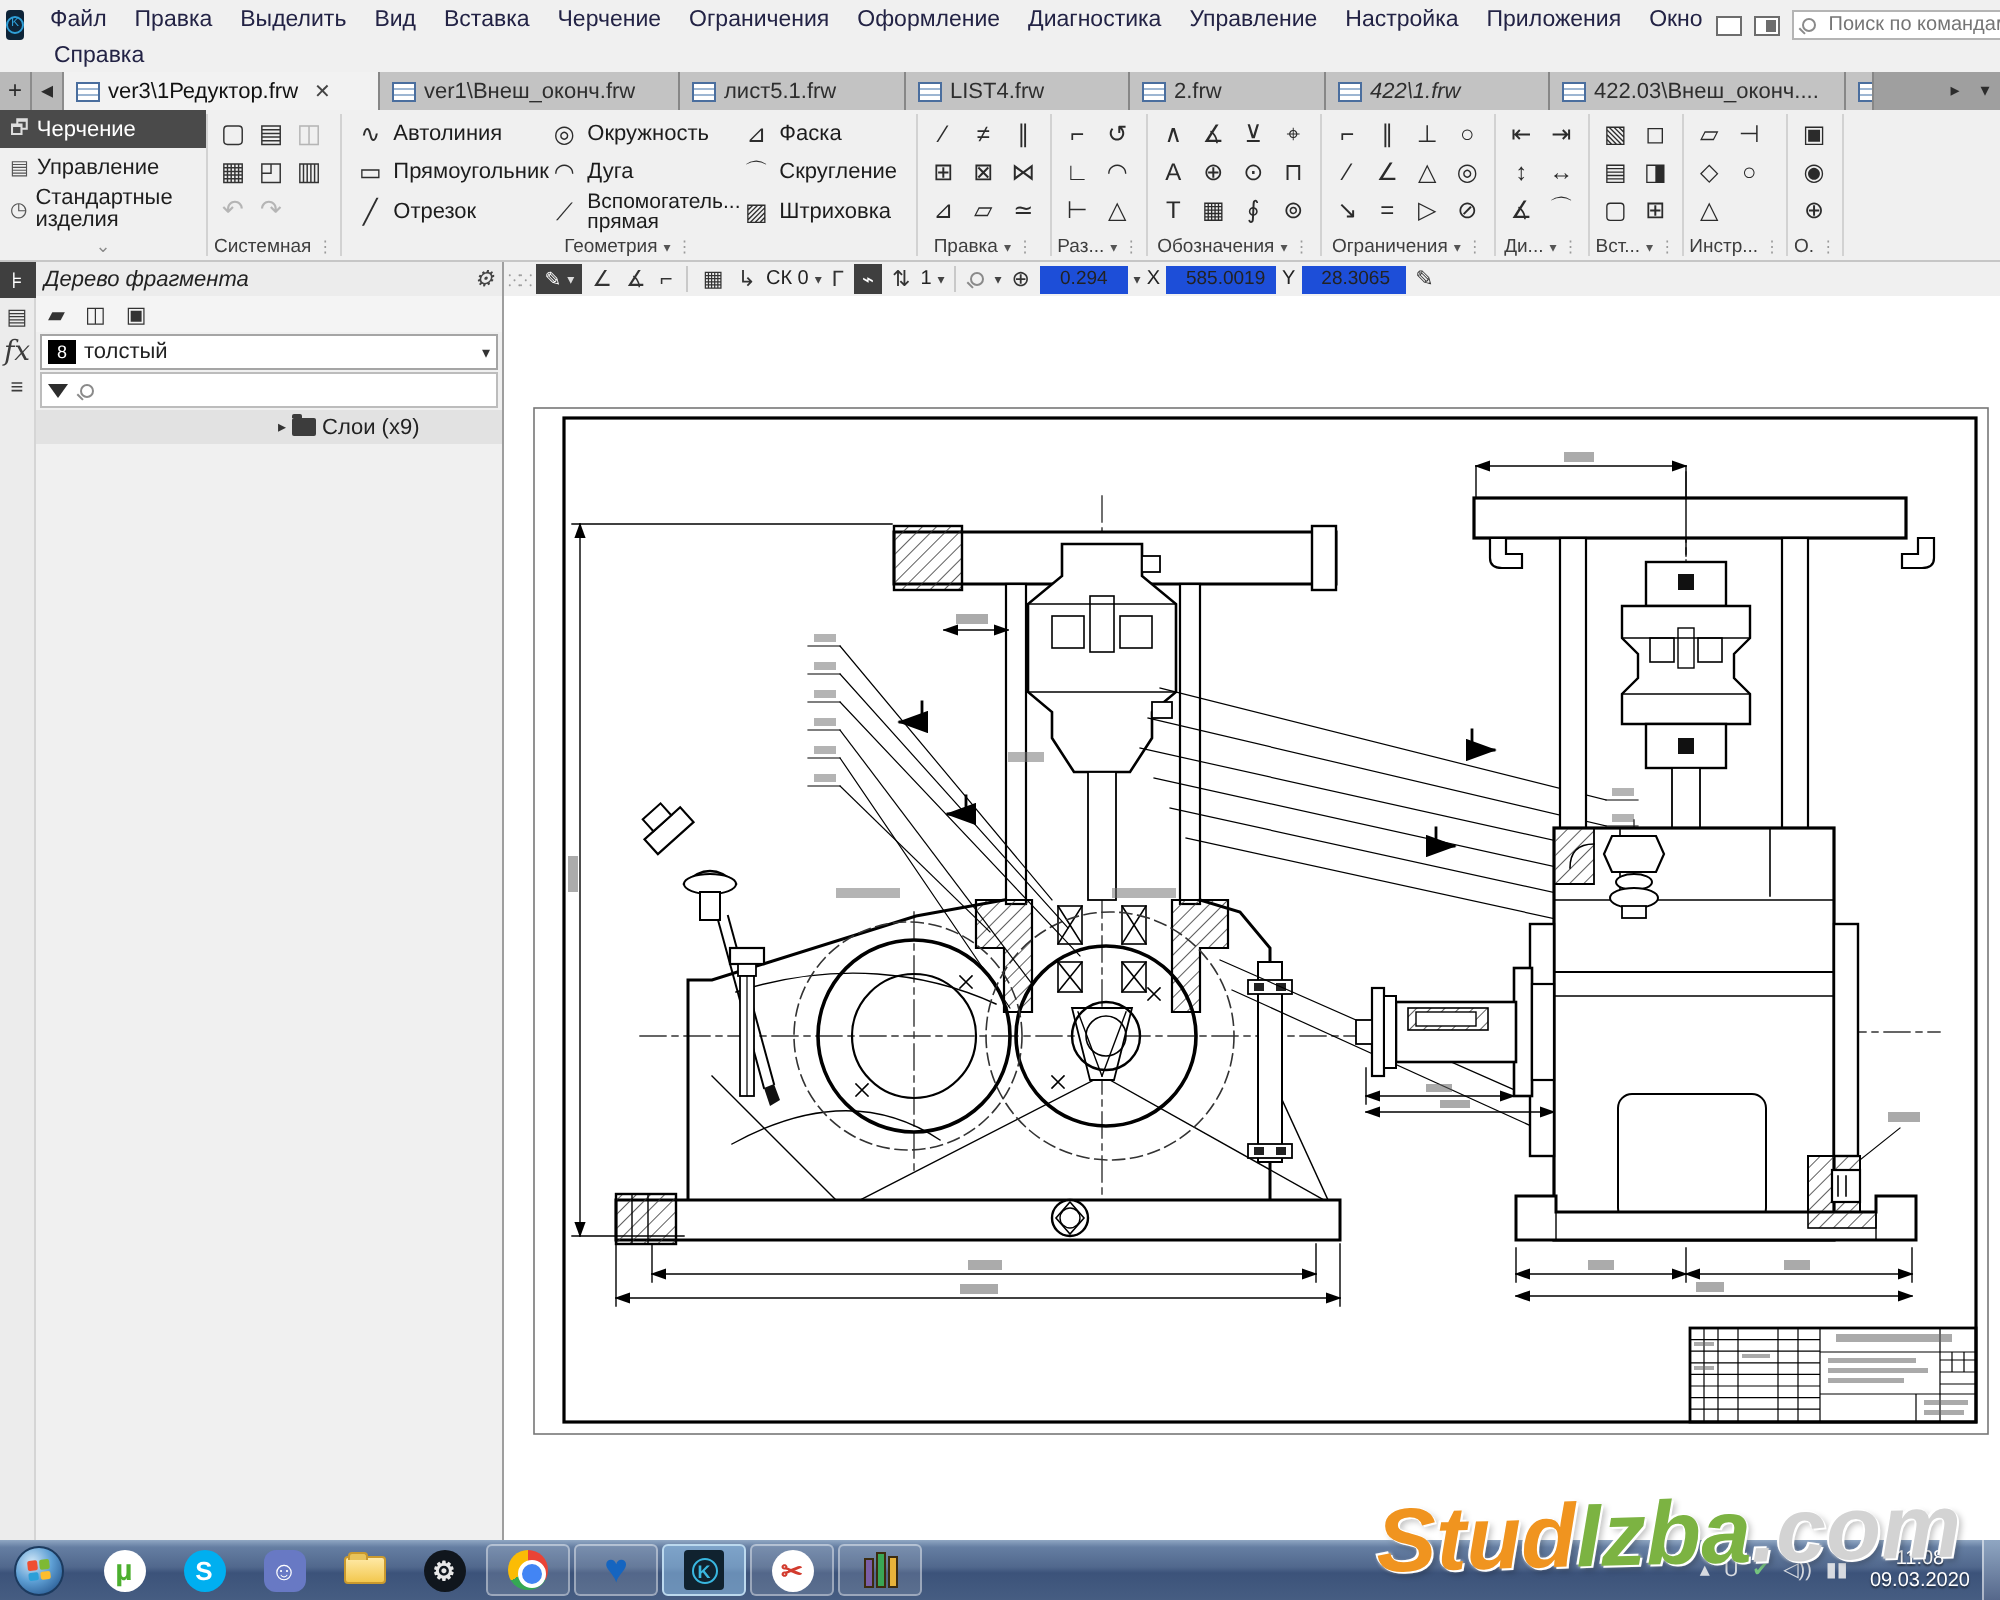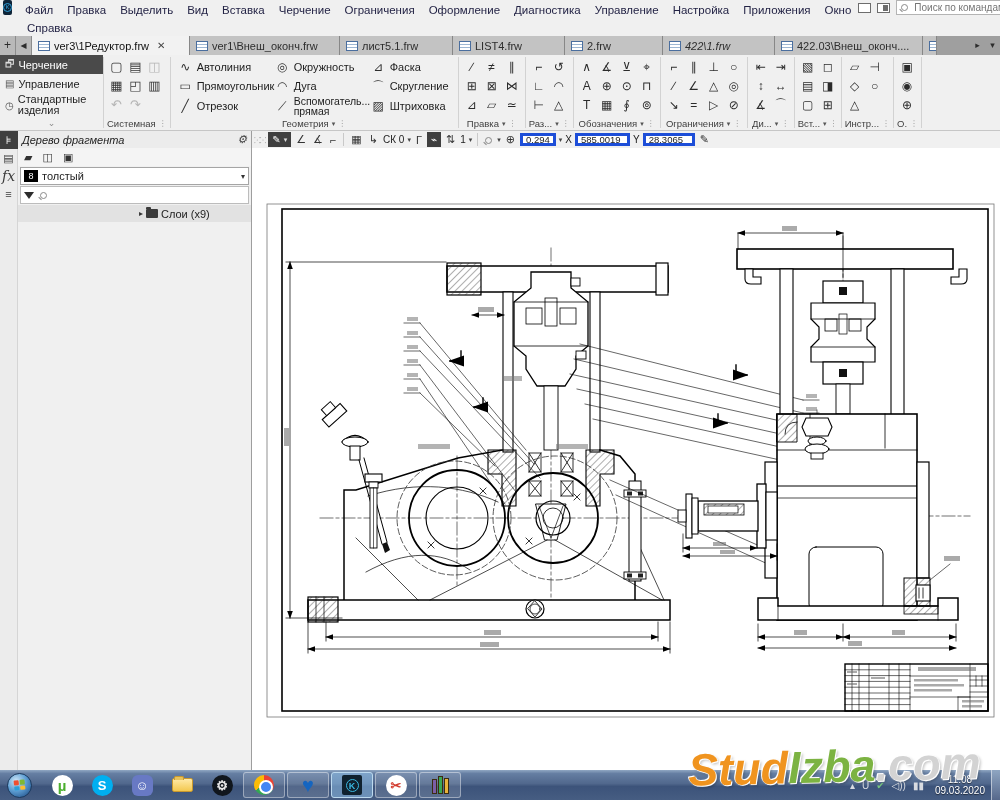--- a/index.html
+++ b/index.html
@@ -1,20 +1,20 @@
 <!DOCTYPE html>
 <html><head>
 <meta charset="utf-8">
 <style>
   html,body{margin:0;padding:0;background:#fff;}
   *{box-sizing:border-box;font-family:"Liberation Sans",sans-serif;}
   .app{position:relative;width:1000px;height:800px;overflow:hidden;background:#f0f0f0;user-select:none;}
 
   
-  .menubar{position:absolute;left:0;top:0;width:917px;height:20px;background:#f0f0f0;display:flex;align-items:flex-start;}
+  .menubar{position:absolute;left:0;top:0;width:917px;height:20px;background:#f0f0f0;display:flex;align-items:flex-end;}
   .applogo{width:15px;height:15px;margin:0 6px 0 3px;background:#0e2438;border-radius:2px;display:flex;align-items:center;justify-content:center;}
   .applogo i{display:block;width:9px;height:9px;border:1.5px solid #2f9fd8;border-radius:50%;color:#2f9fd8;font-style:normal;font-size:6px;line-height:6px;text-align:center;}
   .menu-item{padding:0 7px;font-size:11.5px;color:#232345;line-height:20px;cursor:default;}
   .menurow2{position:absolute;left:0;top:20px;width:1000px;height:16px;background:#f0f0f0;}
   .menurow2 .menu-item{line-height:16px;position:absolute;left:20px;top:0;}
   .mb-right{margin-left:auto;display:flex;align-items:center;gap:6px;padding-right:6px;}
   .winlay{width:13px;height:10px;border:1px solid #6d6d6d;background:#fff;position:relative;}
   .winlay.b:after{content:"";position:absolute;right:1px;top:1px;width:5px;height:6px;background:#6d6d6d;}
   .searchbox{width:160px;height:15px;border:1px solid #b4b4b4;background:#fff;display:flex;align-items:center;padding:0 4px;gap:4px;}
   .searchbox input{border:none;outline:none;width:100%;font-size:10px;color:#9a9a9a;background:transparent;}
@@ -60,21 +60,21 @@
   .c2{grid-template-columns:repeat(2,20px);}
   .c4{grid-template-columns:repeat(4,20px);}
   .c1{grid-template-columns:20px;}
 
   
   .parambar{position:absolute;left:252px;top:131px;width:748px;height:17px;background:#f0f0f0;display:flex;align-items:center;gap:3px;font-size:10px;color:#222;padding-left:2px;}
   .grip{color:#9b9b9b;font-size:8px;letter-spacing:-1px;}
   .pb-dark{background:#3f3f3f;color:#fff;height:15px;display:flex;align-items:center;padding:0 4px;gap:3px;font-size:10px;}
   .pb-ic{font-size:11px;color:#333;padding:0 2px;}
   .pb-sep{width:1px;height:13px;background:#c9c9c9;margin:0 2px;}
-  .pb-val{background:#fff;border:3px solid #1d4ed8;height:13px;display:flex;align-items:center;padding:0 3px;font-size:9.5px;color:#222;}
+  .pb-val{background:#fff;border:7px solid #1d4ed8;height:13px;display:flex;align-items:center;padding:0 3px;font-size:9.5px;color:#222;}
   .pb-arr{font-size:7px;color:#444;}
 
   
   .sidestrip{position:absolute;left:0;top:131px;width:18px;height:639px;background:#ececec;border-right:1px solid #d5d5d5;display:flex;flex-direction:column;align-items:center;}
   .ss-ic{width:18px;height:18px;display:flex;align-items:center;justify-content:center;font-size:11px;color:#3c3c3c;}
   .ss-ic.active{background:#3f3f3f;color:#fff;}
   .ss-fx{font-family:"DejaVu Serif",serif;font-style:italic;font-size:14px;}
   .treepanel{position:absolute;left:18px;top:131px;width:234px;height:639px;background:#f0f0f0;border-right:1px solid #9e9e9e;font-size:11px;color:#222;}
   .tp-title{height:17px;display:flex;align-items:center;padding:0 4px;background:#ececec;font-style:italic;}
   .tp-title .t{flex:1;}

